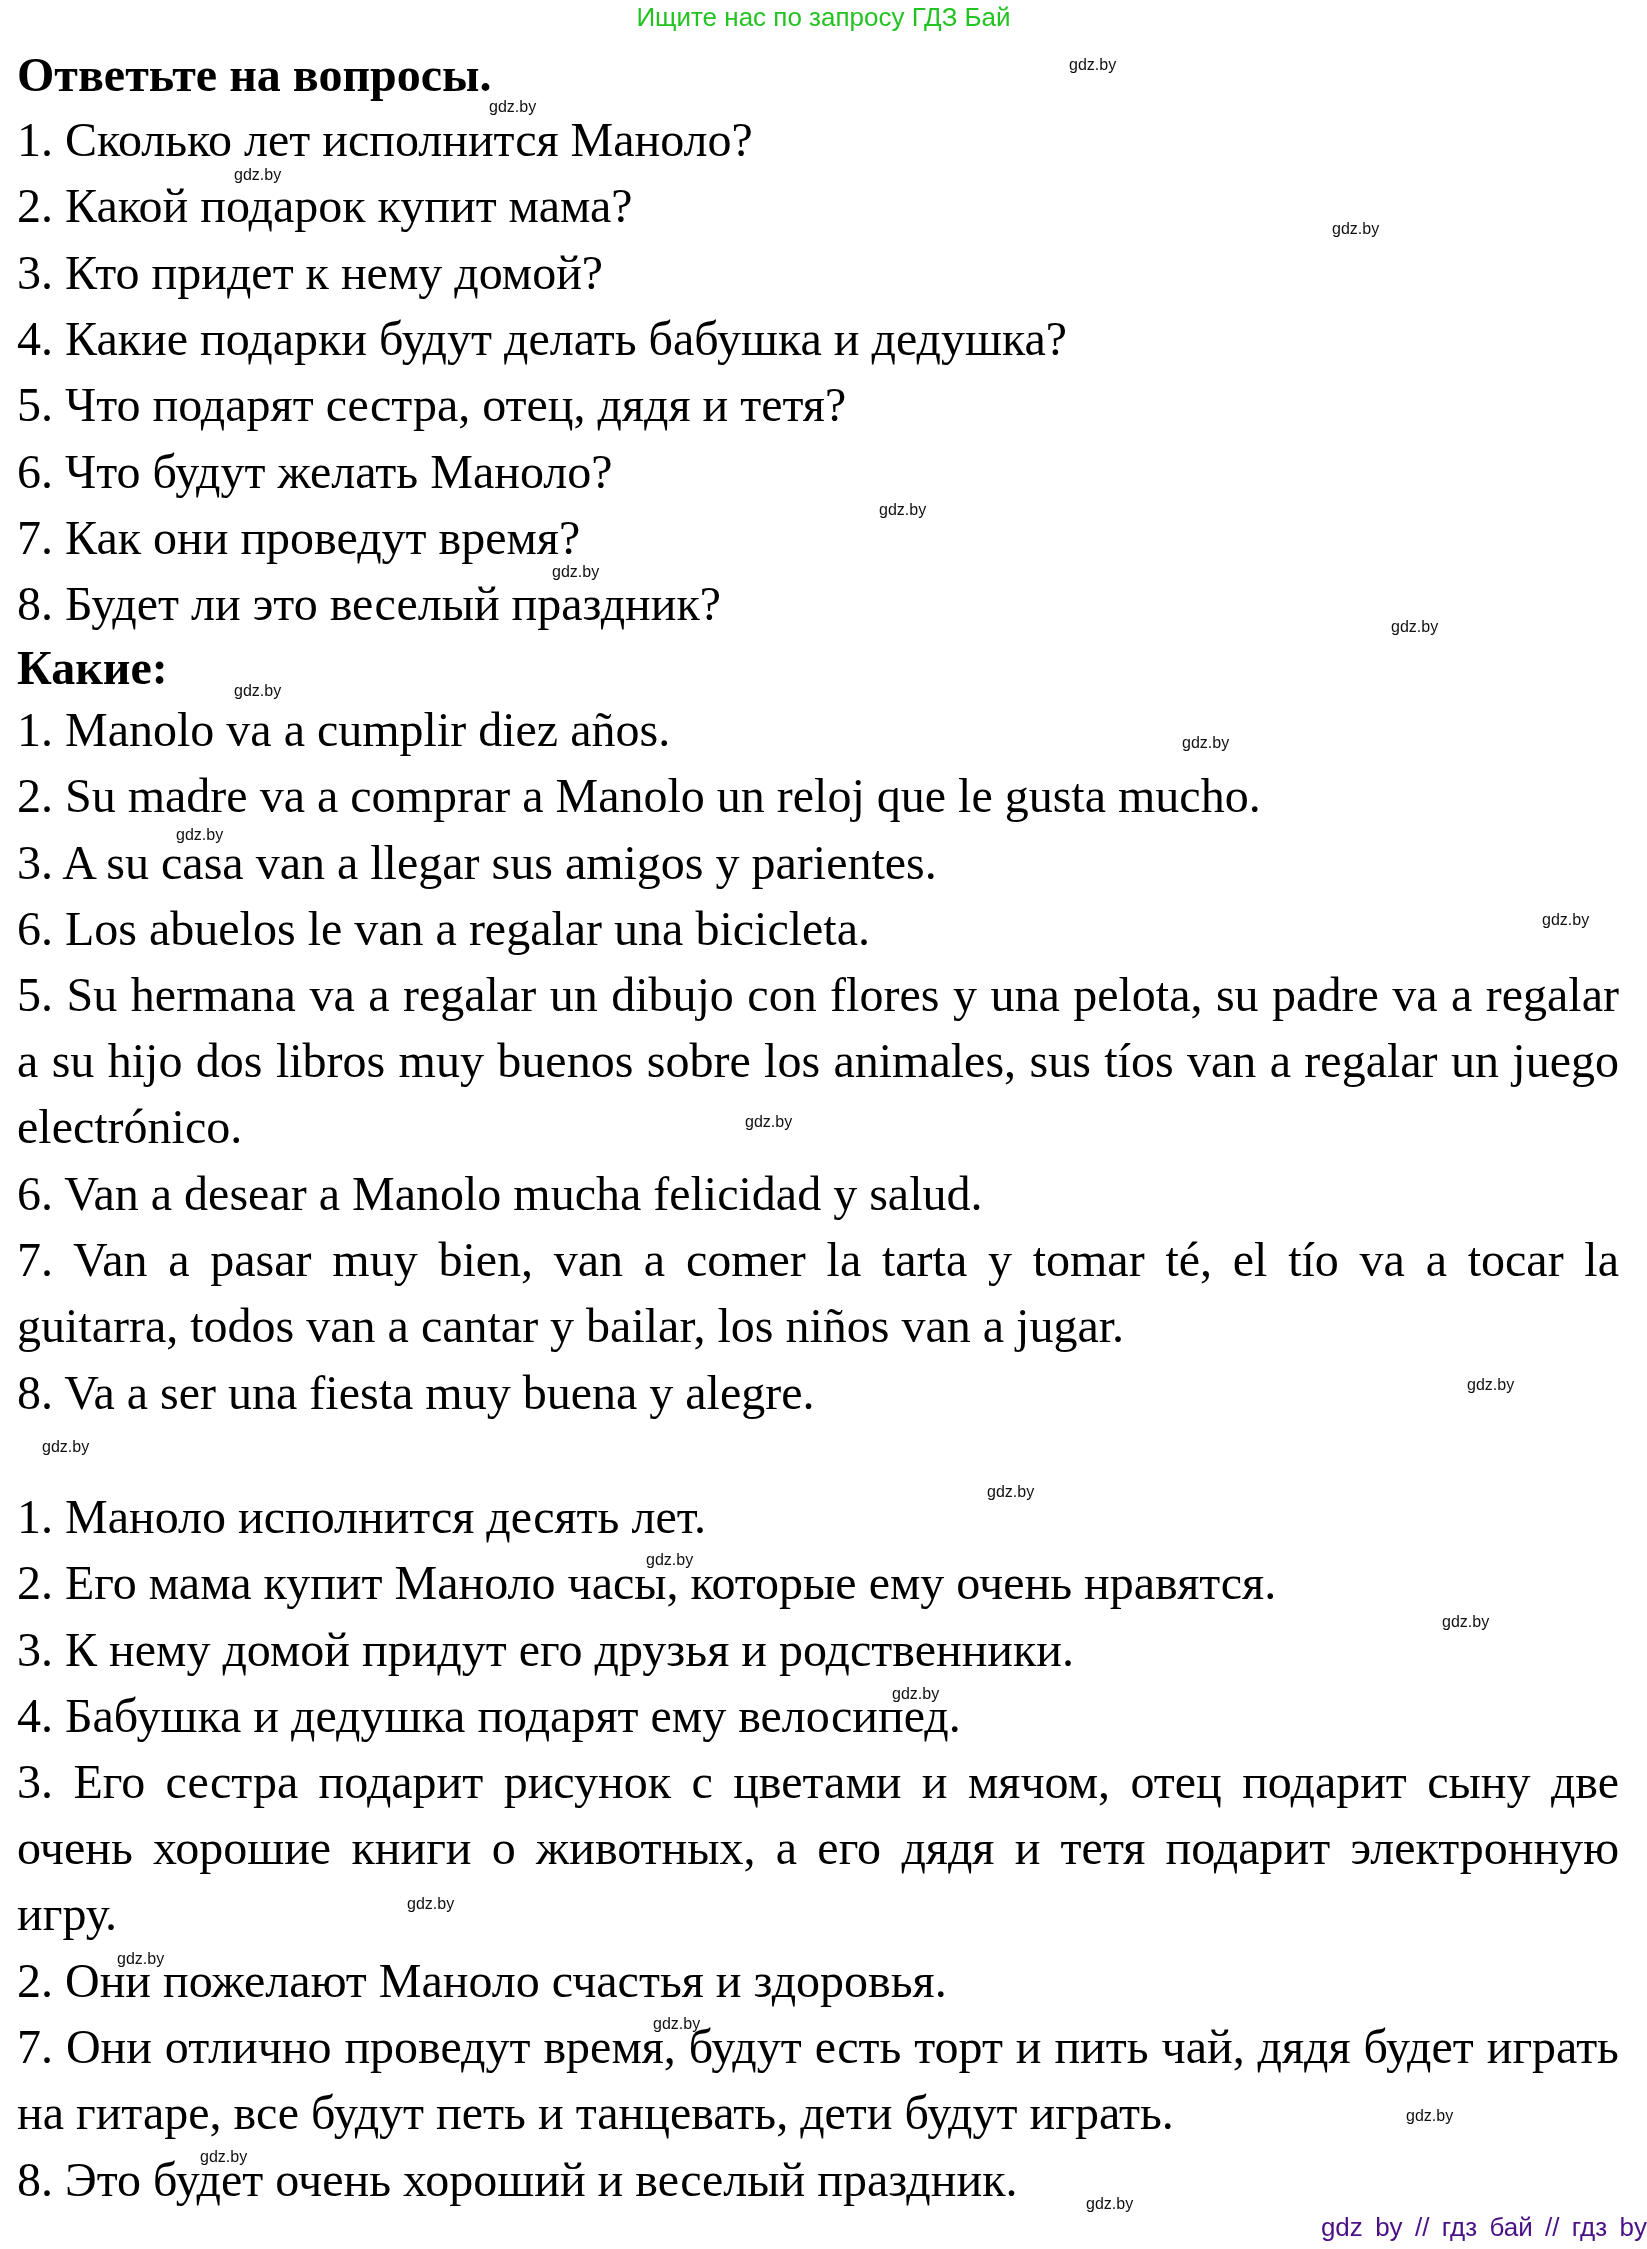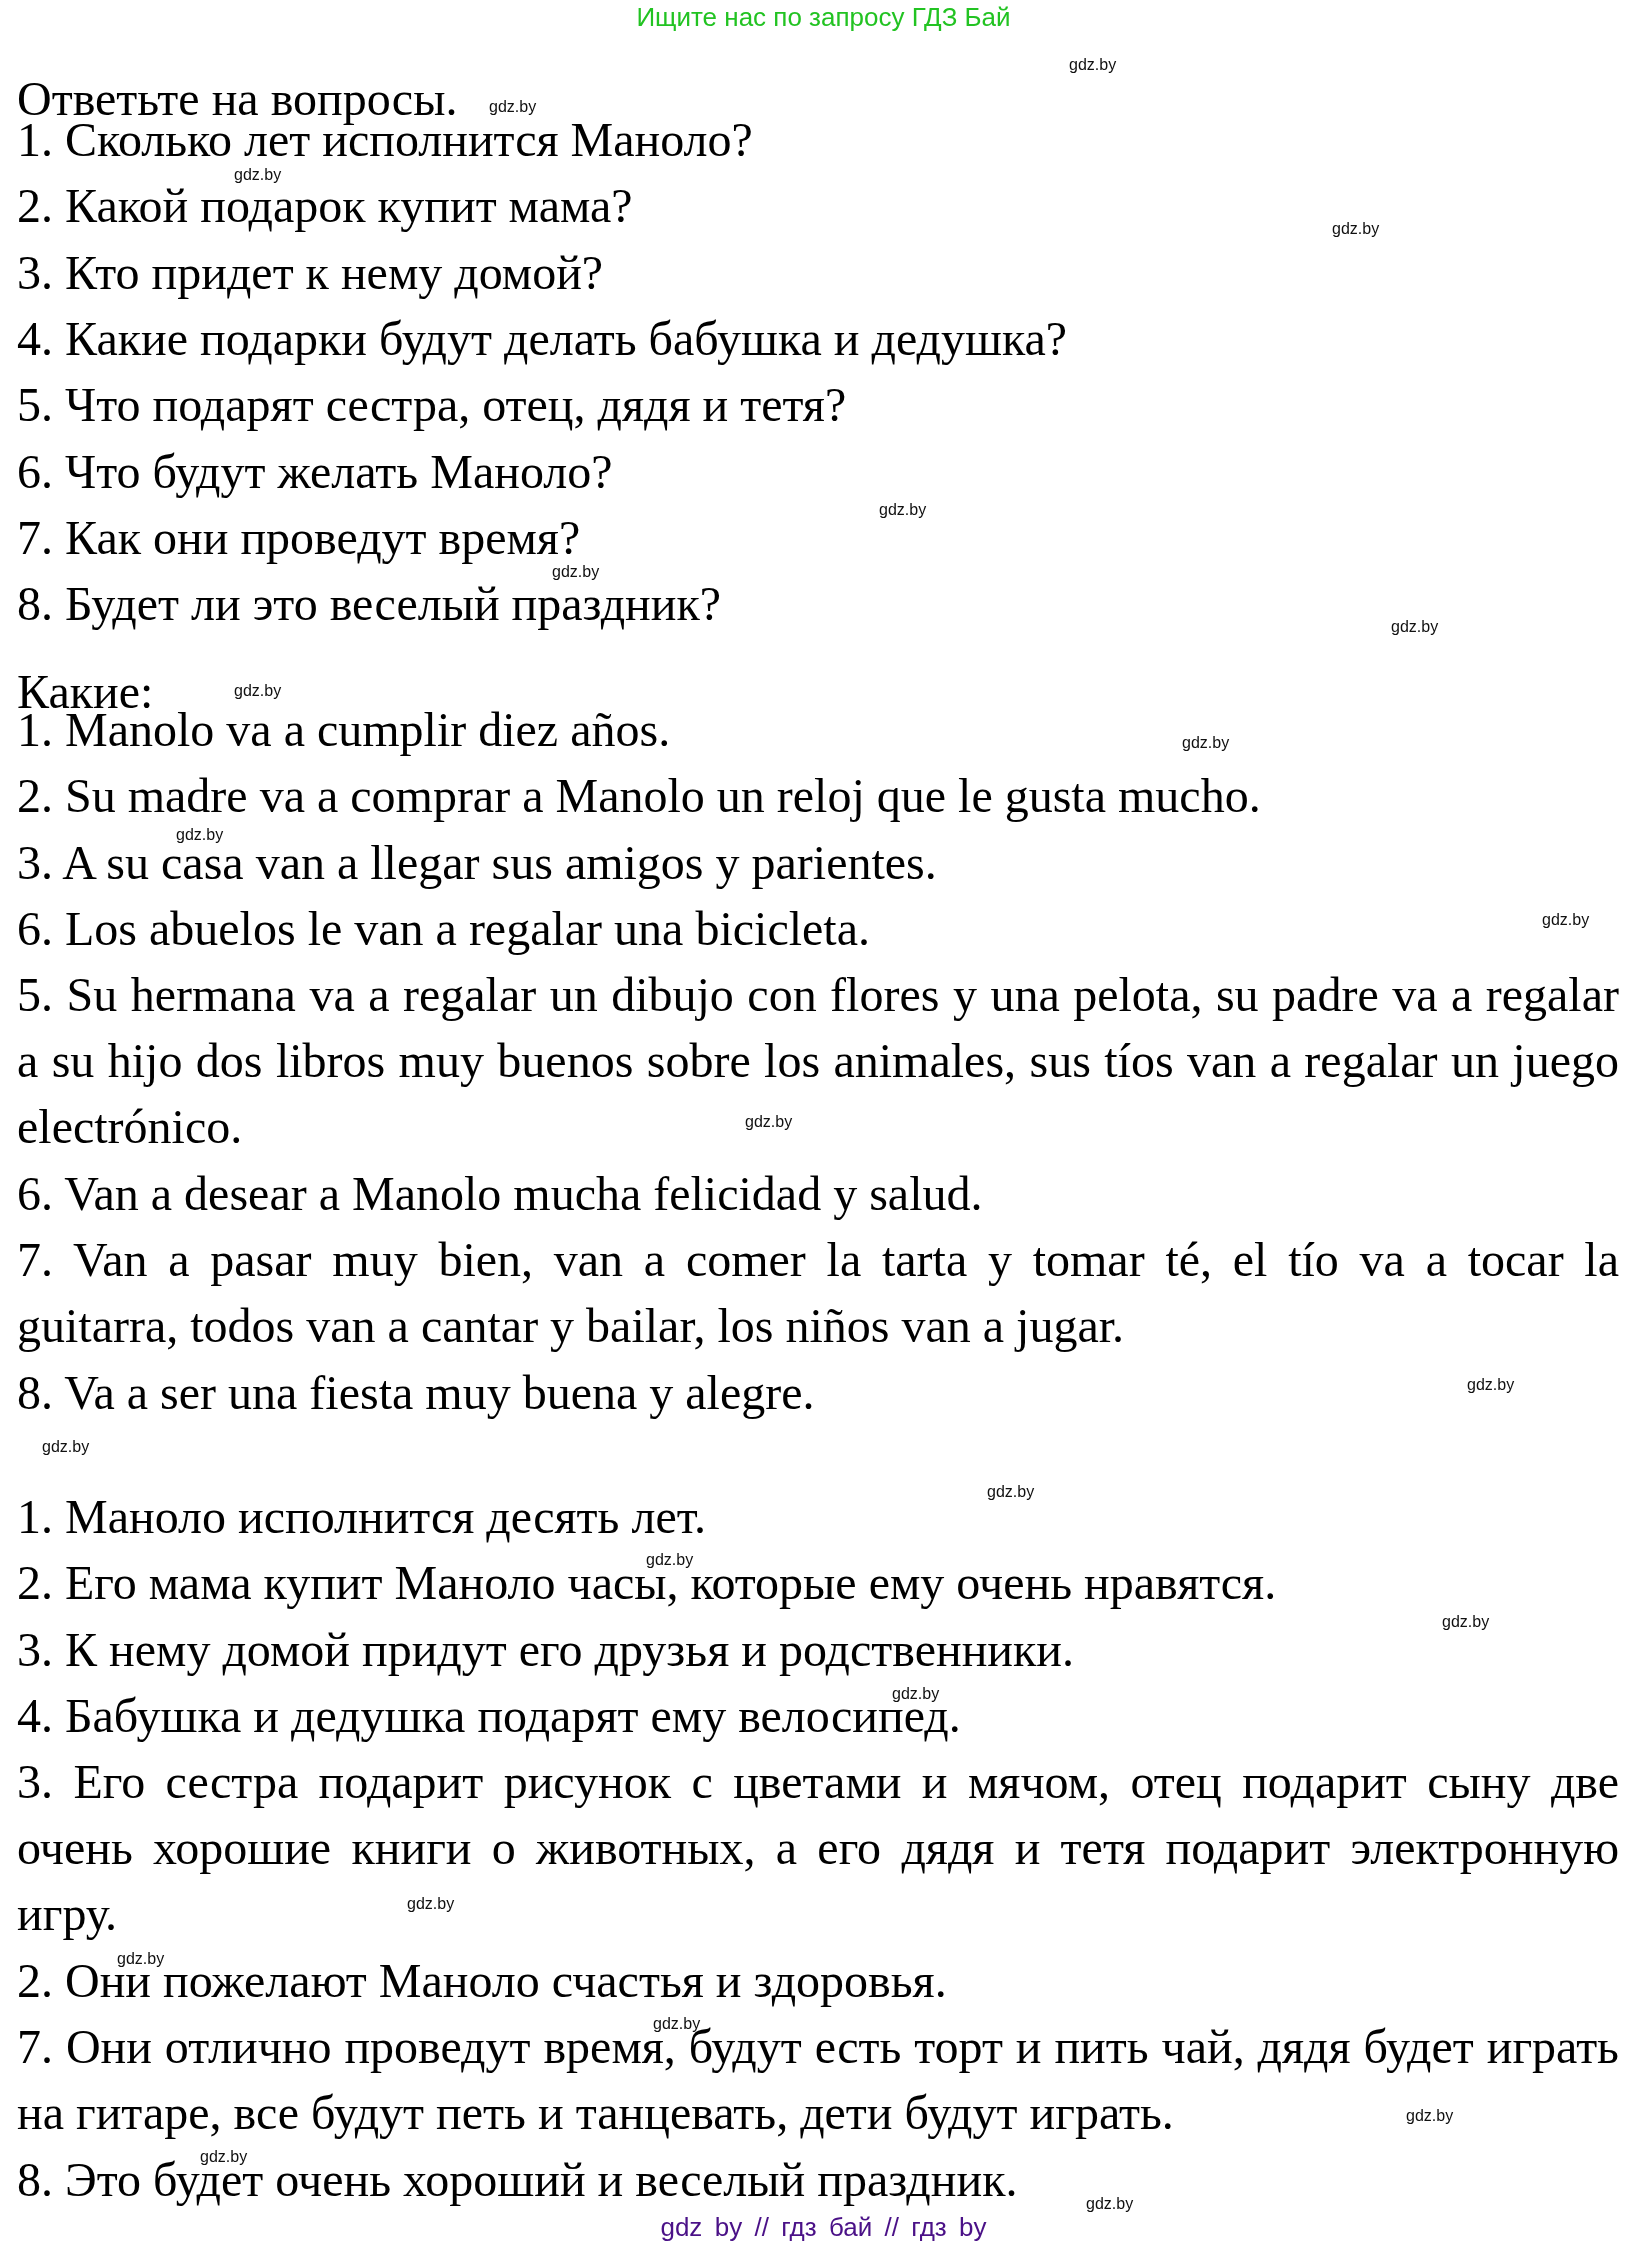--- a/index.html
+++ b/index.html
@@ -3,30 +3,30 @@
 <meta charset="utf-8">
 <style>
   html, body { margin: 0; padding: 0; background: #ffffff; }
   body { width: 1647px; height: 2250px; position: relative; overflow: hidden; }
   .banner {
     position: absolute; left: 0; top: 1.7px; width: 1647px; text-align: center;
     font-family: "Liberation Sans", sans-serif; font-size: 26px; line-height: 31px;
     color: #22c322;
   }
   .footer {
-    position: absolute; left: 0; top: 2210px; width: 1647px; text-align: center;
+    position: absolute; left: 0; top: 2210px; width: 1647px; text-align: right;
     font-family: "Liberation Sans", sans-serif; font-size: 26px; line-height: 34px;
     color: #4a1187; word-spacing: 5.1px;
   }
   .line {
     position: absolute; left: 17px; width: 1602px;
     font-family: "Liberation Serif", serif; font-size: 48px; line-height: 66px;
     color: #000; white-space: nowrap;
   }
-  .line.bold { font-weight: normal; margin-top: 24px; }
+  .line.bold { font-weight: bold; }
   .para {
     position: absolute; left: 17px; width: 1602px;
     font-family: "Liberation Serif", serif; font-size: 48px; line-height: 66px;
     color: #000; text-align: justify;
   }
   .wm {
     position: absolute; font-family: "Liberation Sans", sans-serif;
     font-size: 16px; line-height: 27px; color: #111; white-space: nowrap;
   }
 </style>

